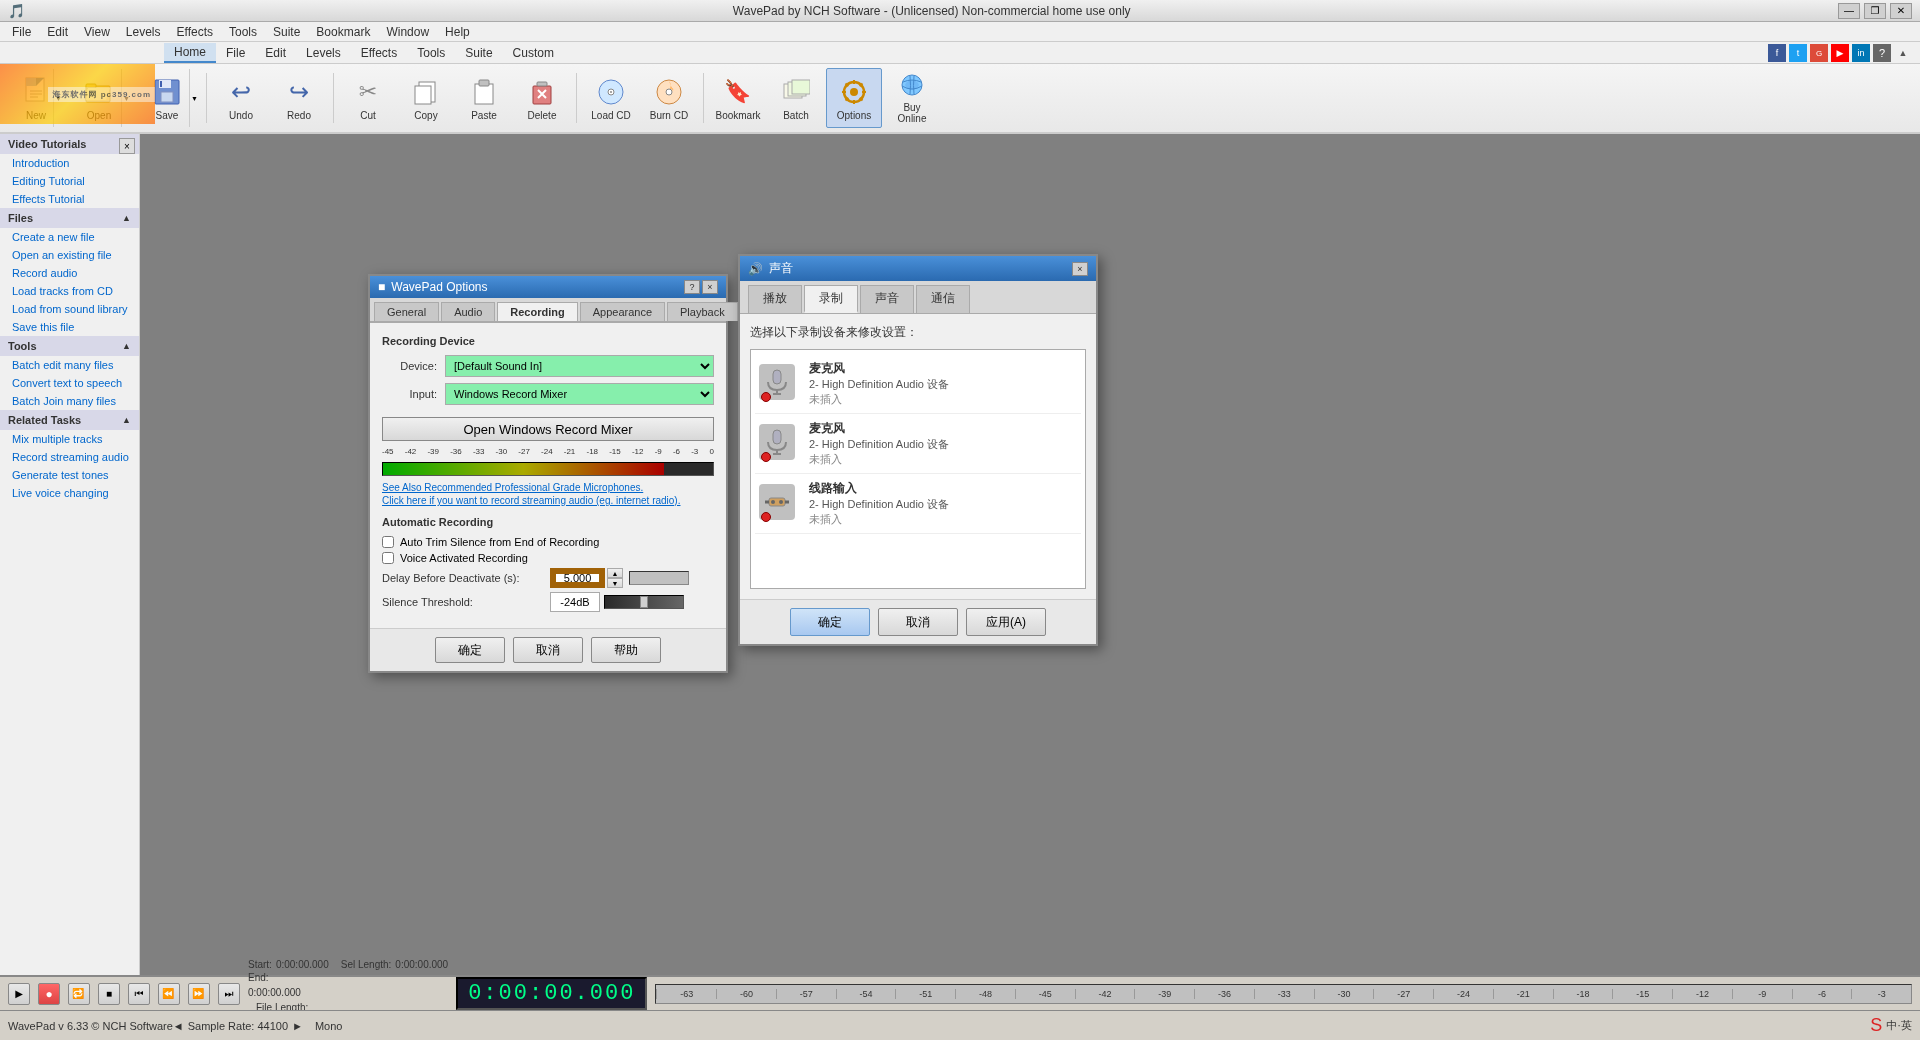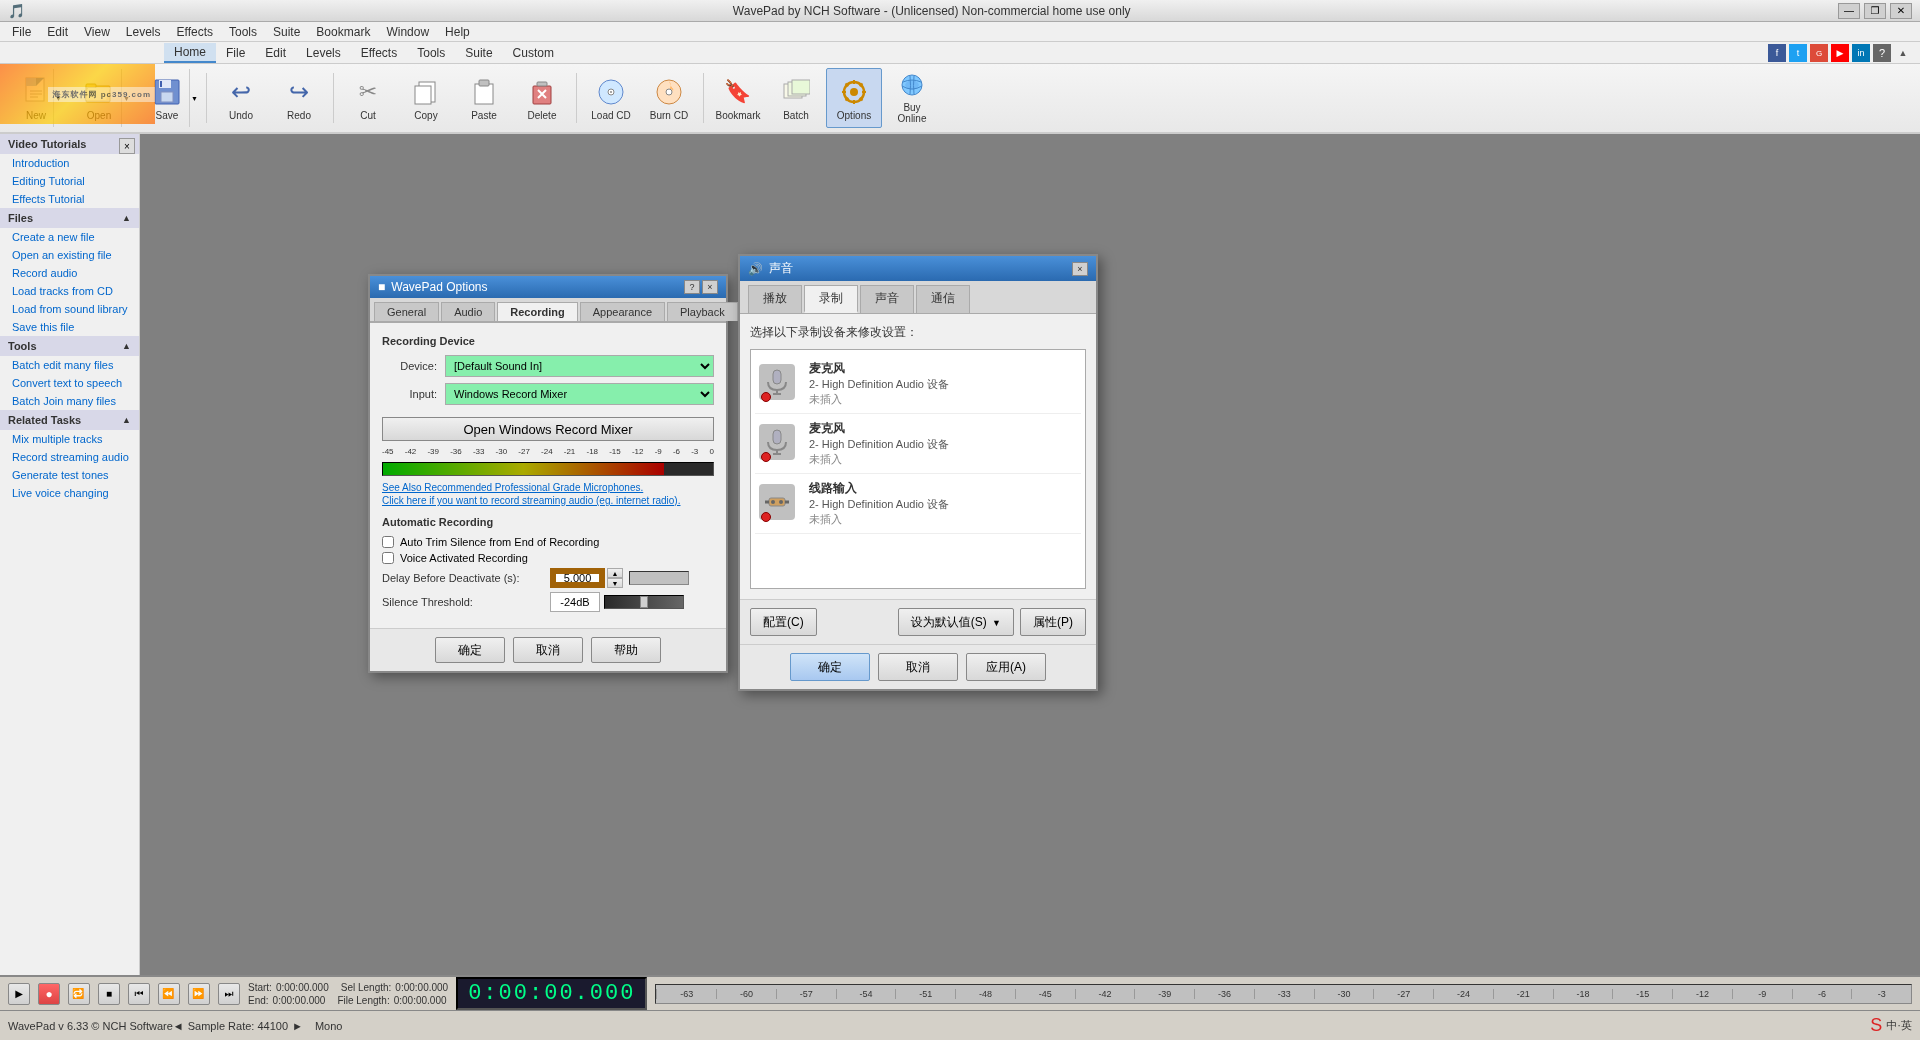--- a/index.html
+++ b/index.html
@@ -1114,32 +1114,20 @@
             </div>
             <div class="device-info">
               <div class="device-name">线路输入</div>
               <div class="device-detail">2- High Definition Audio 设备</div>
               <div class="device-status">未插入</div>
             </div>
           </div>
         </div>
       </div>
 
-      <div class="sound-footer">
-        <div class="sound-footer-left">
-          <button class="sound-btn">配置(C)</button>
-        </div>
-        <div class="sound-footer-right">
-          <button class="sound-btn">
-            <span>设为默认值(S)</span>
-            <span style="font-size:9px;margin-left:2px;">▼</span>
-          </button>
-          <button class="sound-btn">属性(P)</button>
-        </div>
-      </div>
 
       <div class="sound-confirm-row">
         <button class="sound-confirm-btn primary">确定</button>
         <button class="sound-confirm-btn">取消</button>
         <button class="sound-confirm-btn">应用(A)</button>
       </div>
     </div>
 
   </div>
 </div>
@@ -1155,21 +1143,21 @@
   <div class="transport-btn">⏩</div>
   <div class="transport-btn">⏭</div>
 
   <div class="time-info">
     <div style="display:flex;gap:4px;">
       <span>Start:</span>
       <span>0:00:00.000</span>
       <span style="margin-left:8px;">Sel Length:</span>
       <span>0:00:00.000</span>
     </div>
-    <div style="display:flex;gap:4px;">
+    <div style="display:flex;gap:4px;flex-direction:column;">
       <span>End:</span>
       <span>0:00:00.000</span>
       <span style="margin-left:8px;">File Length:</span>
       <span>0:00:00.000</span>
     </div>
   </div>
 
   <div id="time-display">0:00:00.000</div>
 
   <div id="time-ruler">

